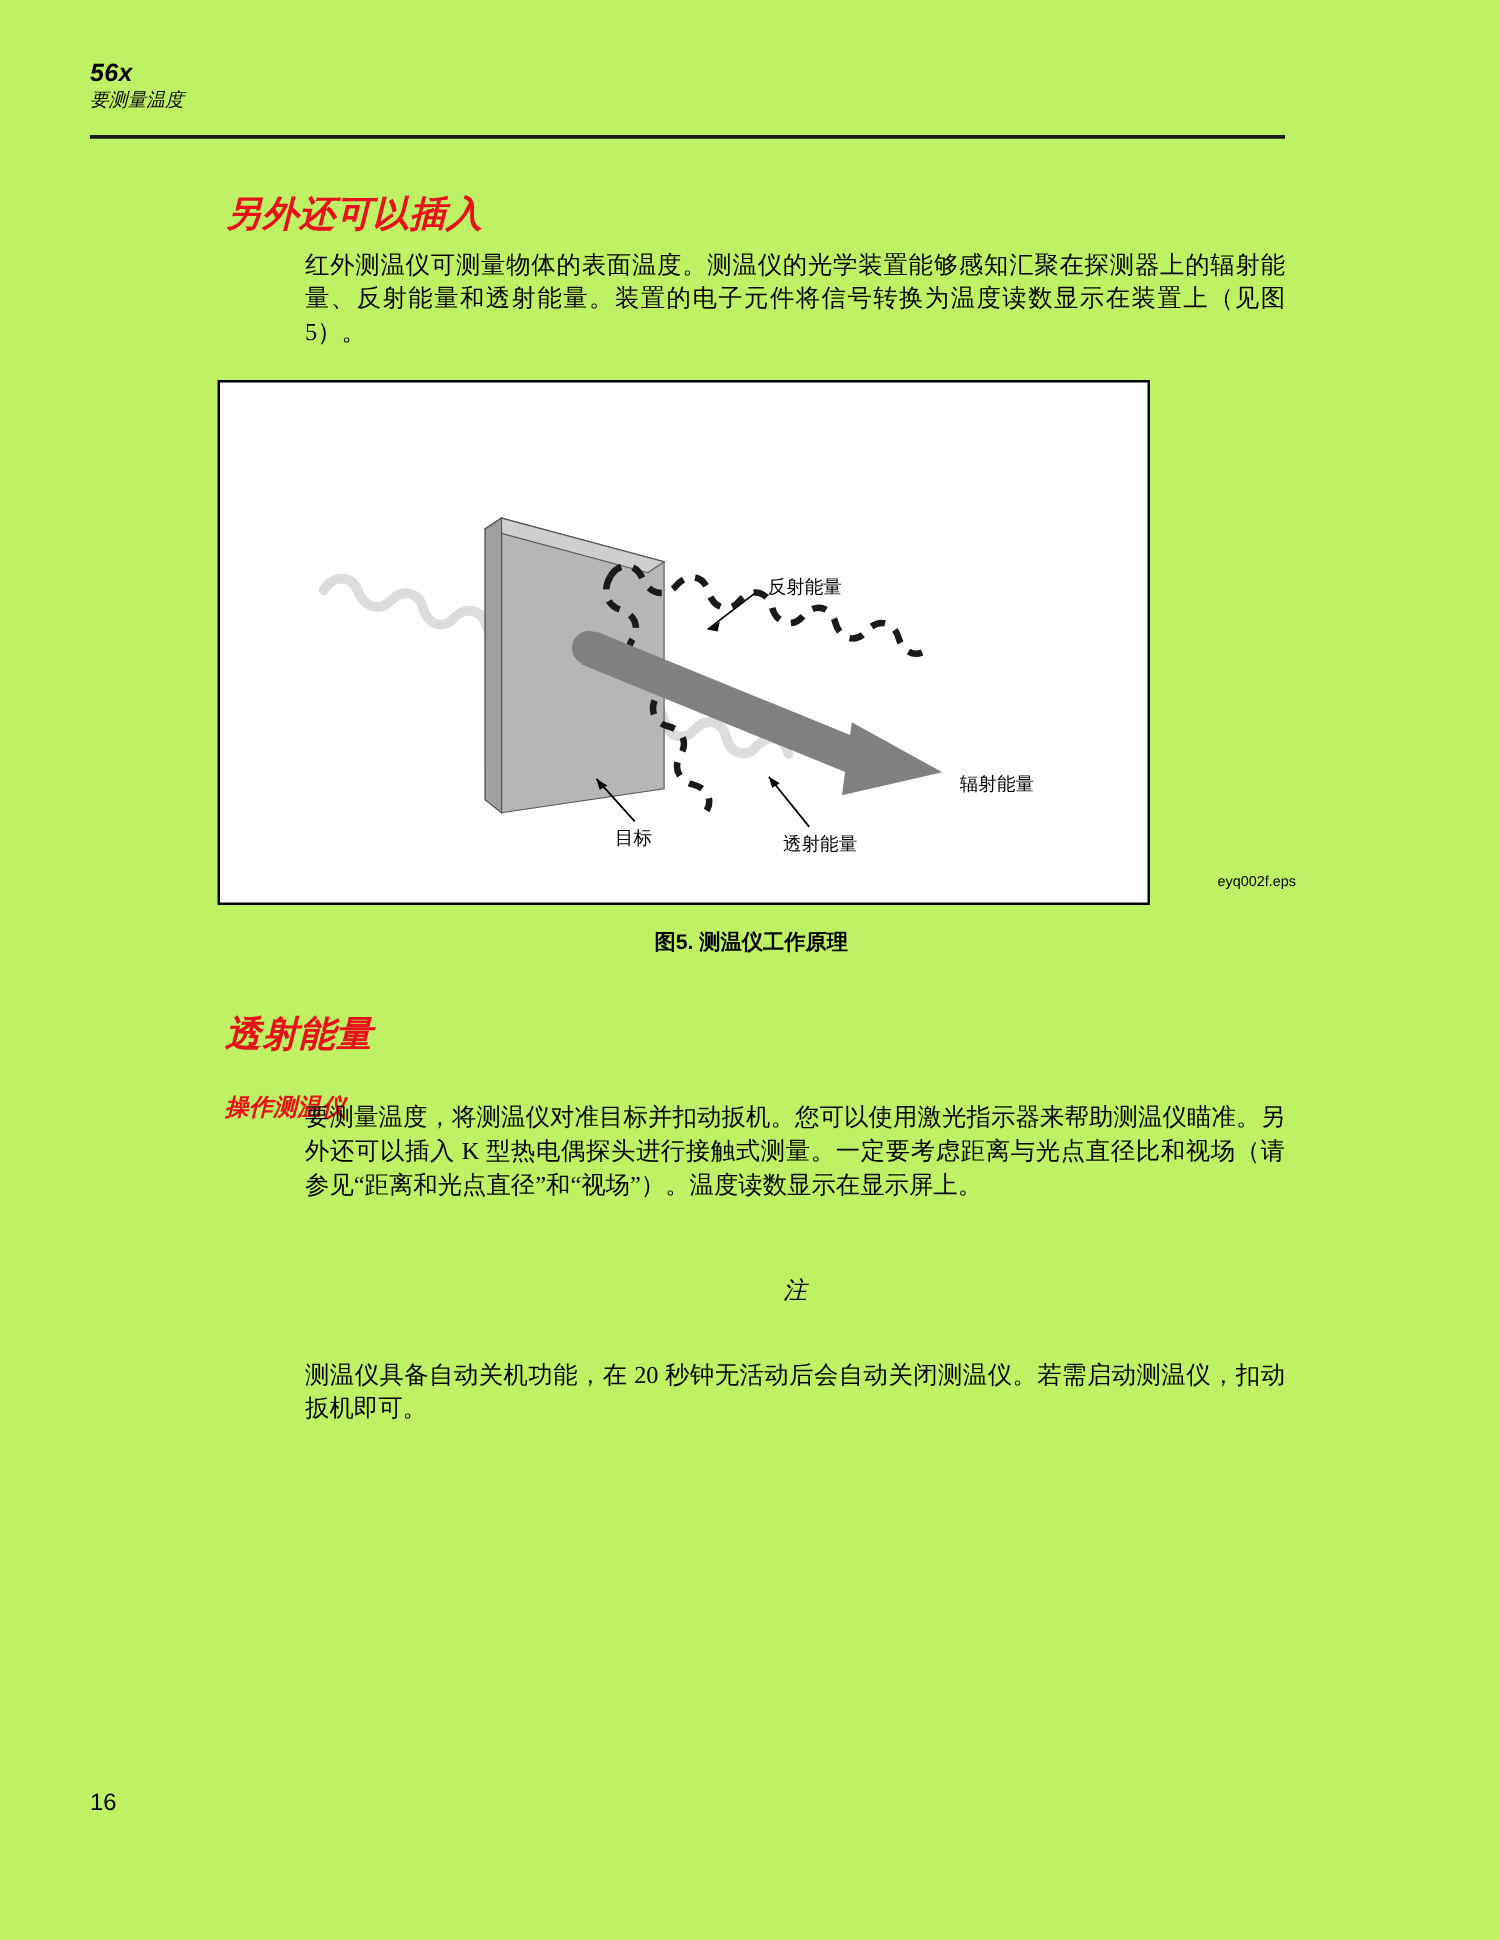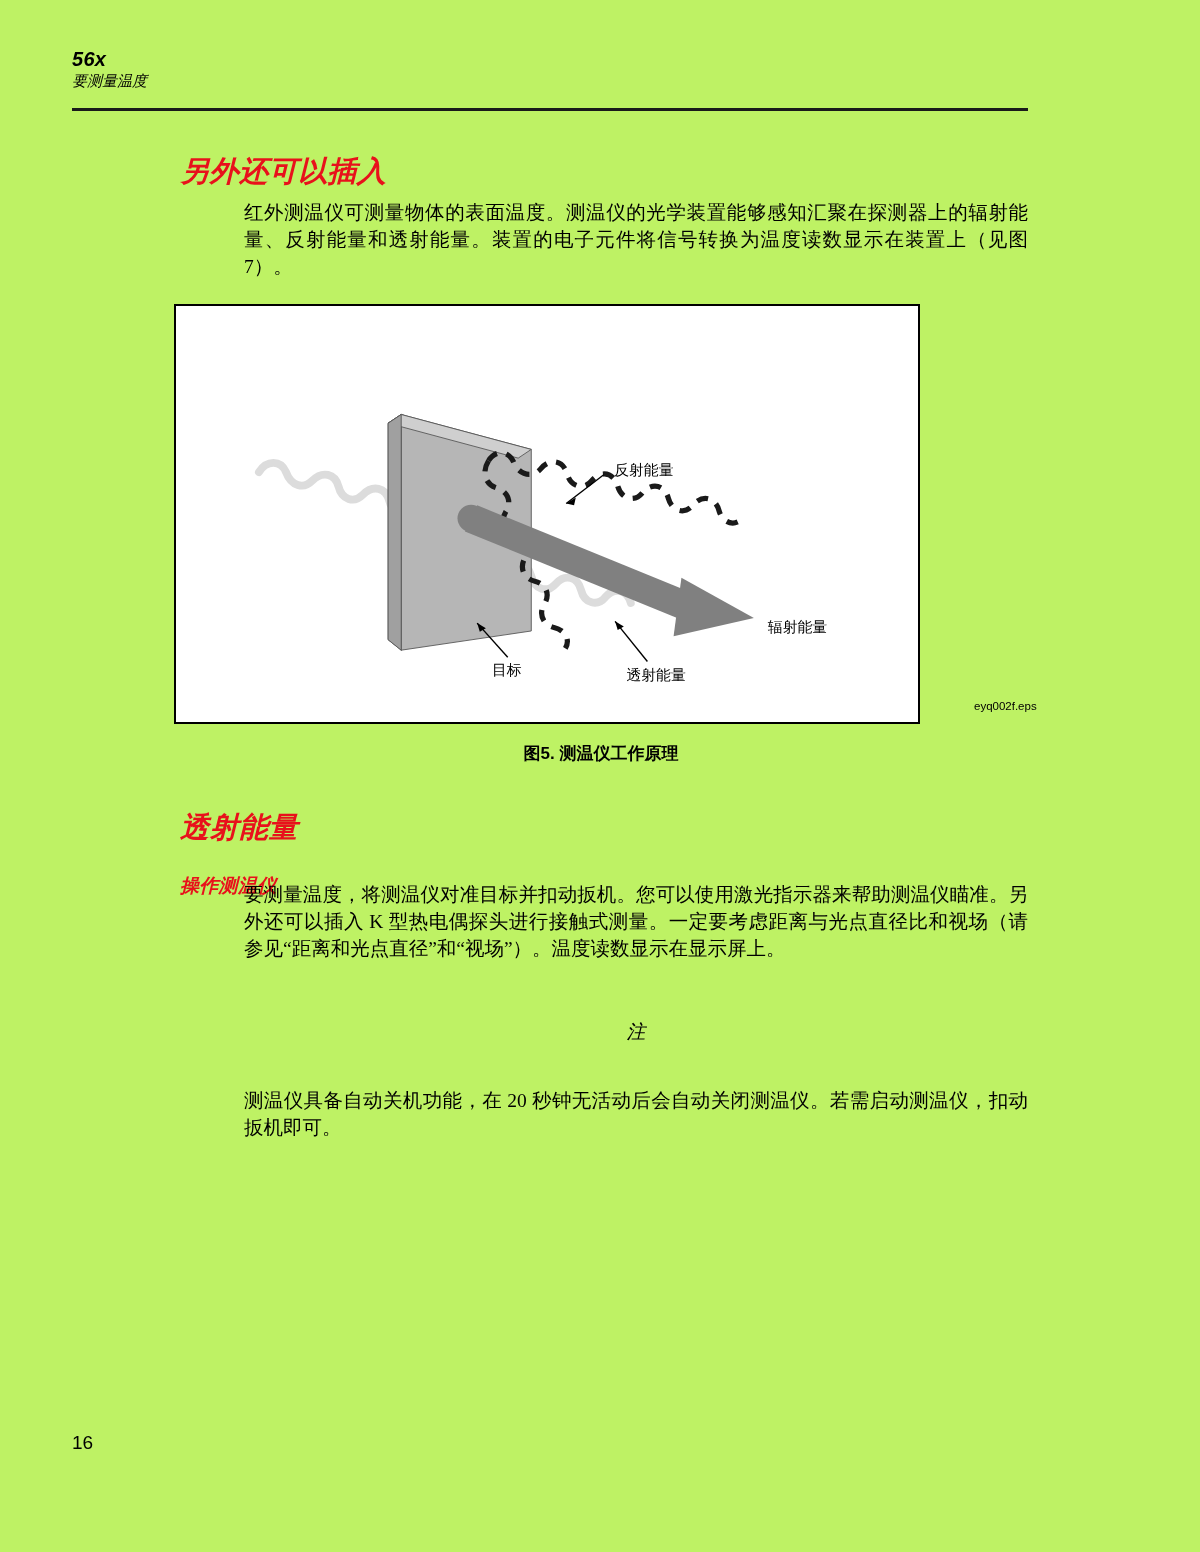--- a/index.html
+++ b/index.html
@@ -165,21 +165,21 @@
 <div class="page">
 
   <div class="header">
     <div class="header-model">56x</div>
     <div class="header-sub">要测量温度</div>
   </div>
   <div class="header-rule"></div>
 
   <div class="h1" style="left:180px; top:152px;">另外还可以插入</div>
 
-  <div class="body-text" style="top:199px;">红外测温仪可测量物体的表面温度。测温仪的光学装置能够感知汇聚在探测器上的辐射能量、反射能量和透射能量。装置的电子元件将信号转换为温度读数显示在装置上（见图 7）。</div>
+  <div class="body-text" style="top:199px;">红外测温仪可测量物体的表面温度。测温仪的光学装置能够感知汇聚在探测器上的辐射能量、反射能量和透射能量。装置的电子元件将信号转换为温度读数显示在装置上（见图 5）。</div>
 
   <div class="figure-box">
     <svg class="figure-svg" viewBox="0 0 850 416" preserveAspectRatio="xMidYMid meet">
 
       <path d="M 95 160 C 104 146, 120 146, 126 160 C 132 176, 146 180, 156 170
                C 168 158, 182 162, 186 176 C 190 192, 204 196, 214 186
                C 226 174, 240 178, 244 192 C 248 208, 262 212, 272 202" fill="none" stroke="#dcdcdc" stroke-width="9" stroke-linecap="round" stroke-linejoin="round"></path>
 
       <path d="M 262 243 C 271 230, 286 232, 291 247 C 296 263, 311 267, 321 256
                C 332 244, 346 248, 350 263 C 354 279, 368 283, 378 272

